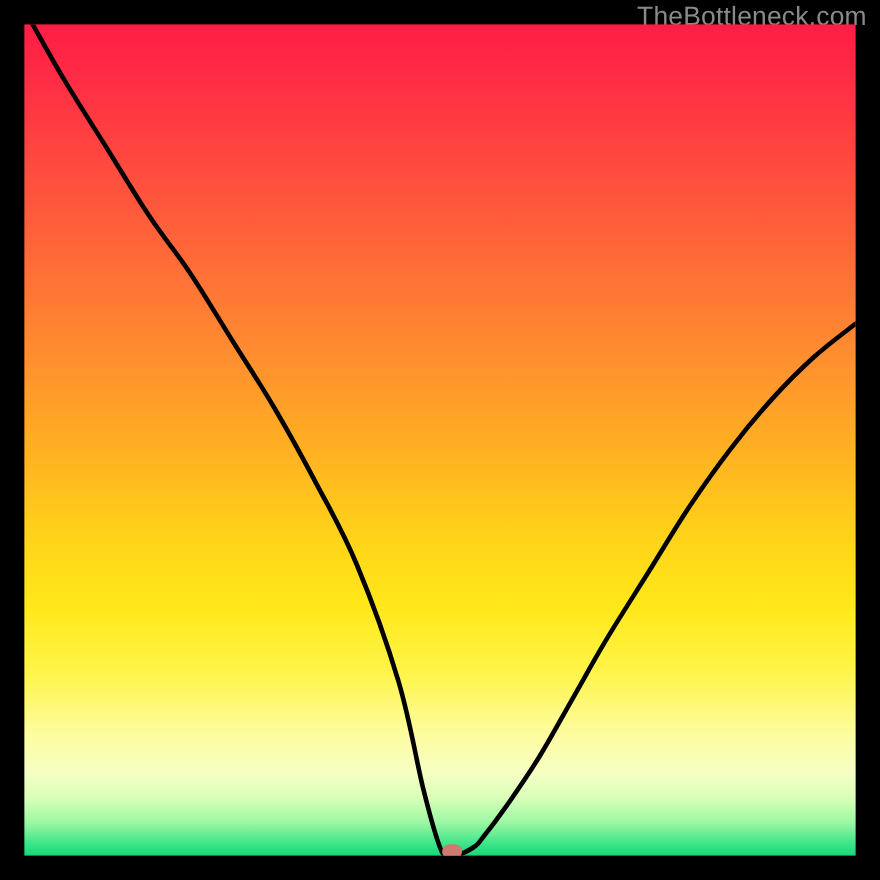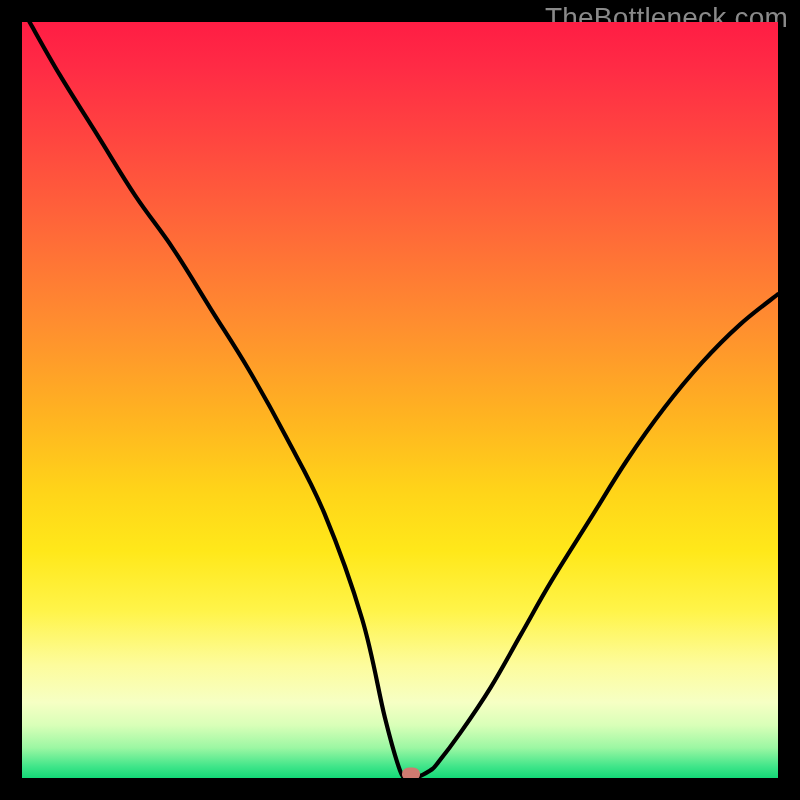--- a/index.html
+++ b/index.html
@@ -17,21 +17,21 @@
     width: 800px;
     height: 800px;
     background: #000;
   }
   .watermark {
     position: absolute;
     top: 2px;
     right: 12px;
     color: #8a8a8a;
     font-family: Arial, Helvetica, sans-serif;
-    font-size: 28px;
+    font-size: 24px;
     letter-spacing: 0.2px;
     user-select: none;
   }
   .plot {
     position: absolute;
     left: 22px;
     top: 22px;
     width: 756px;
     height: 756px;
     overflow: hidden;

